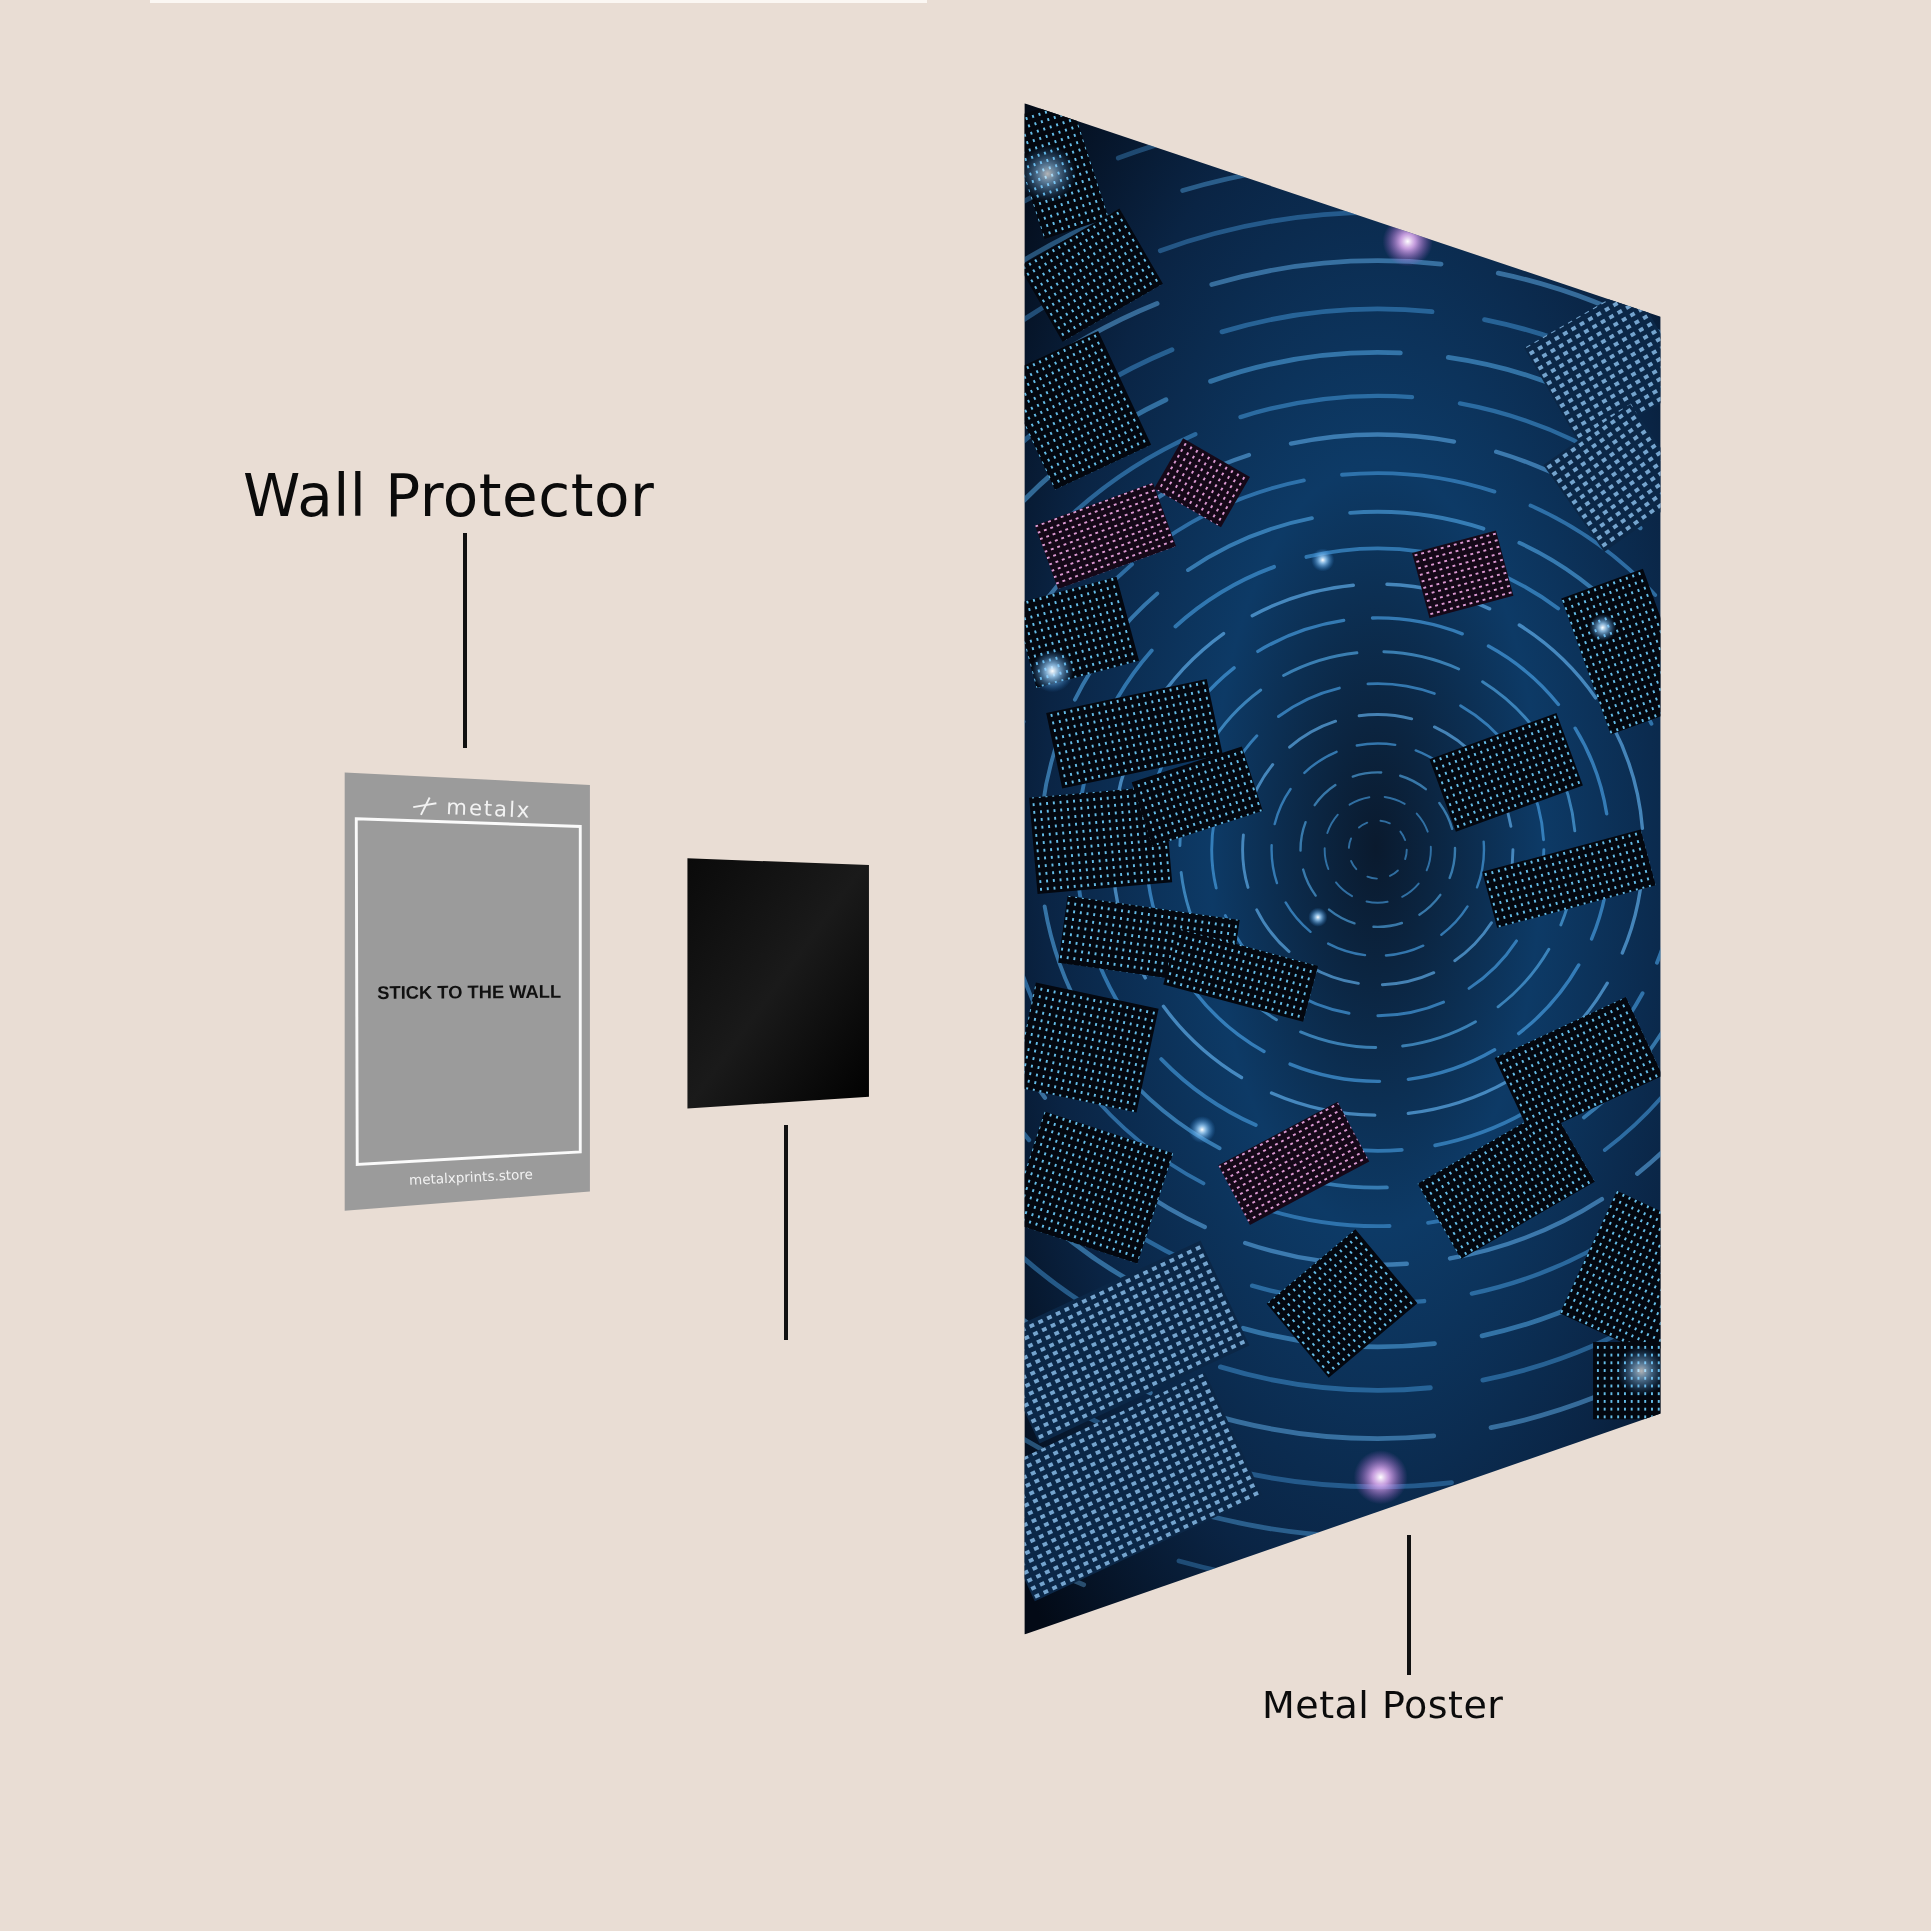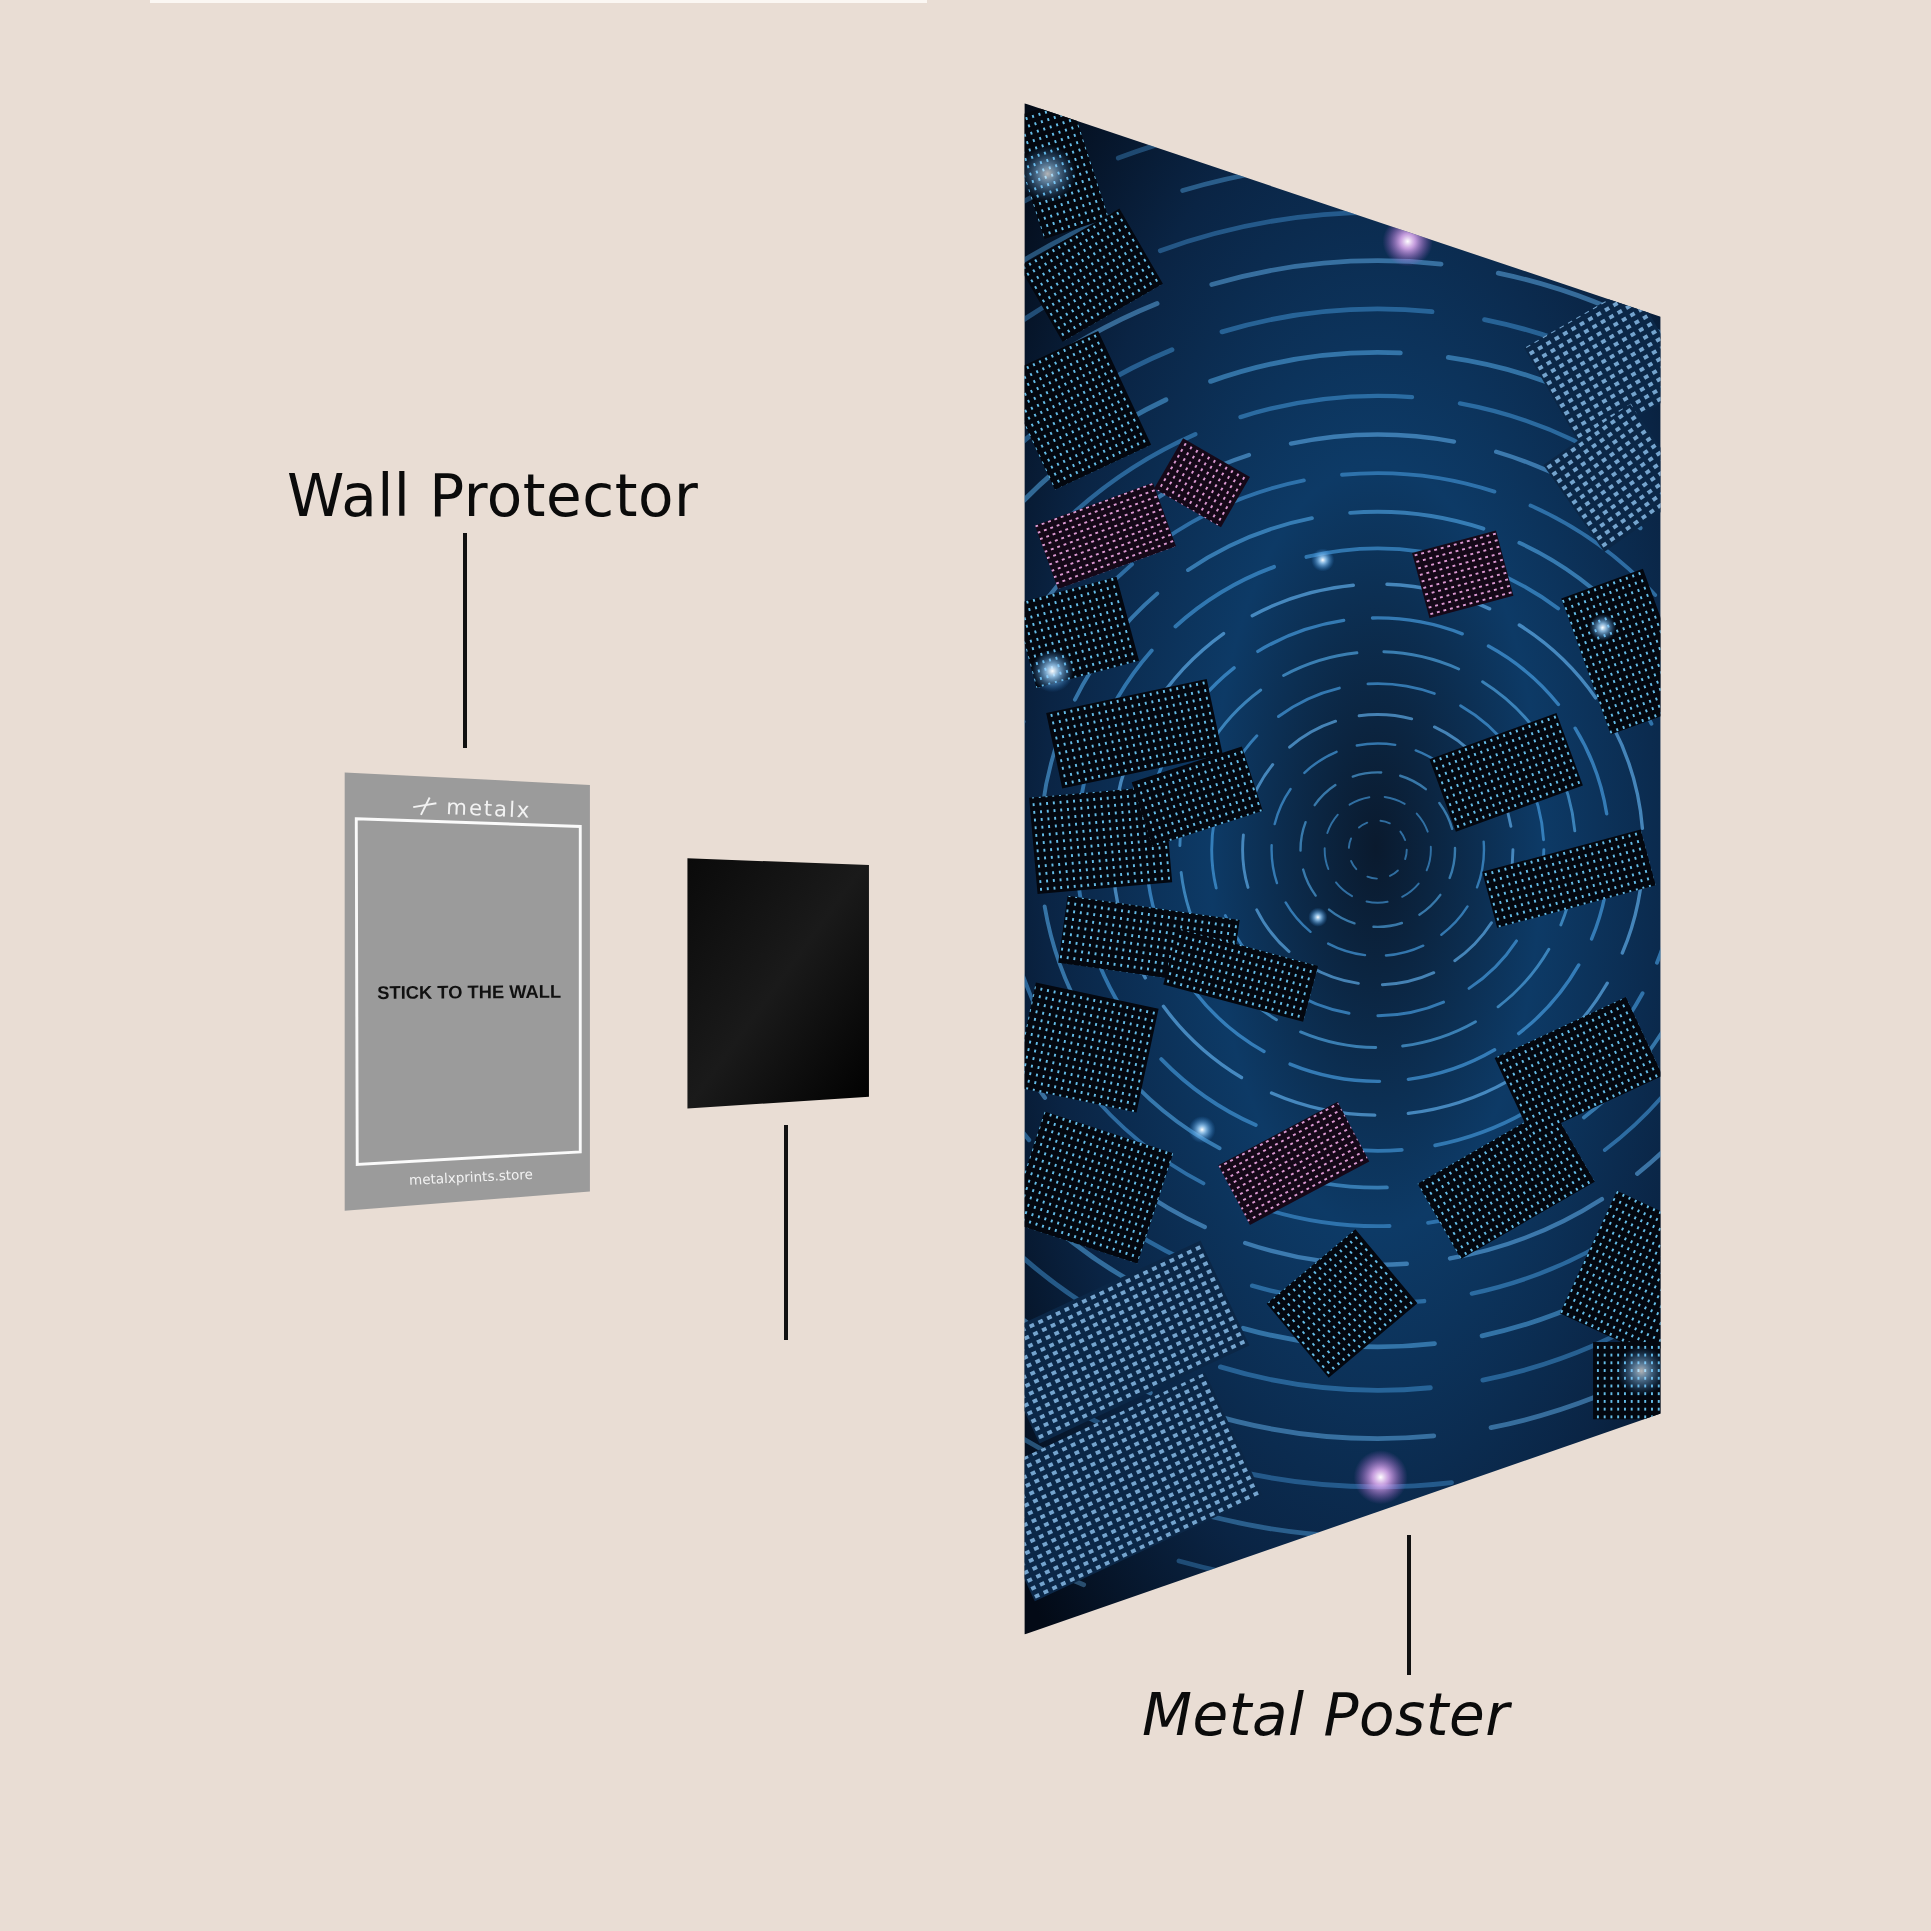--- a/index.html
+++ b/index.html
@@ -27,23 +27,23 @@
     .label {
       position: absolute;
       font-family: "DejaVu Sans", sans-serif;
       color: #0B0B0B;
       font-weight: 400;
       letter-spacing: 0.5px;
       white-space: nowrap;
       line-height: 1;
       text-align: center;
     }
-    .label-wall { left: 243px; top: 467px; font-size: 58px; margin-left: 44px; }
+    .label-wall { left: 243px; top: 467px; font-size: 58px; }
     .label-magnet { left: 657px; top: 1350px; font-size: 58px; line-height: 75px; width: 261px; }
-    .label-poster { left: 1142px; top: 1686px; font-size: 58px; font-style: italic; }
+    .label-poster { left: 1262px; top: 1686px; font-size: 38px; }
     .connector {
       position: absolute;
       width: 3.9px;
       background: #111;
     }
     .c-wall { left: 463px; top: 533px; height: 215px; }
     .c-magnet { left: 784px; top: 1125px; height: 215px; }
     .c-poster { left: 1407px; top: 1535px; height: 140px; }
 
     svg.layer { position: absolute; left: 0; top: 0; }

